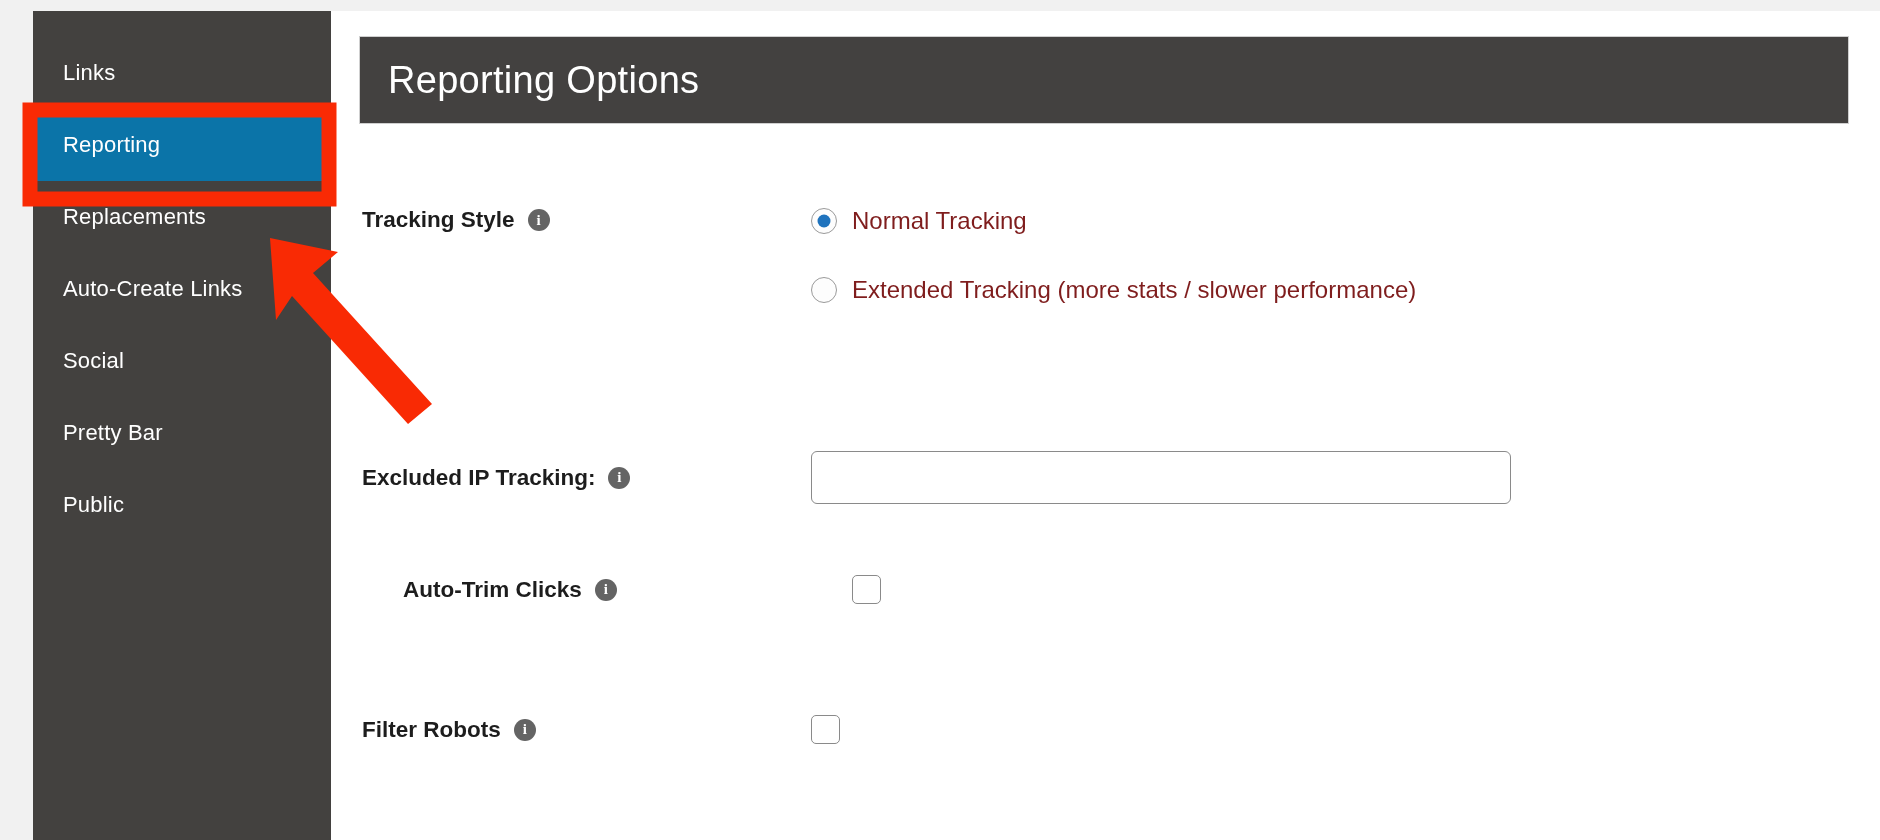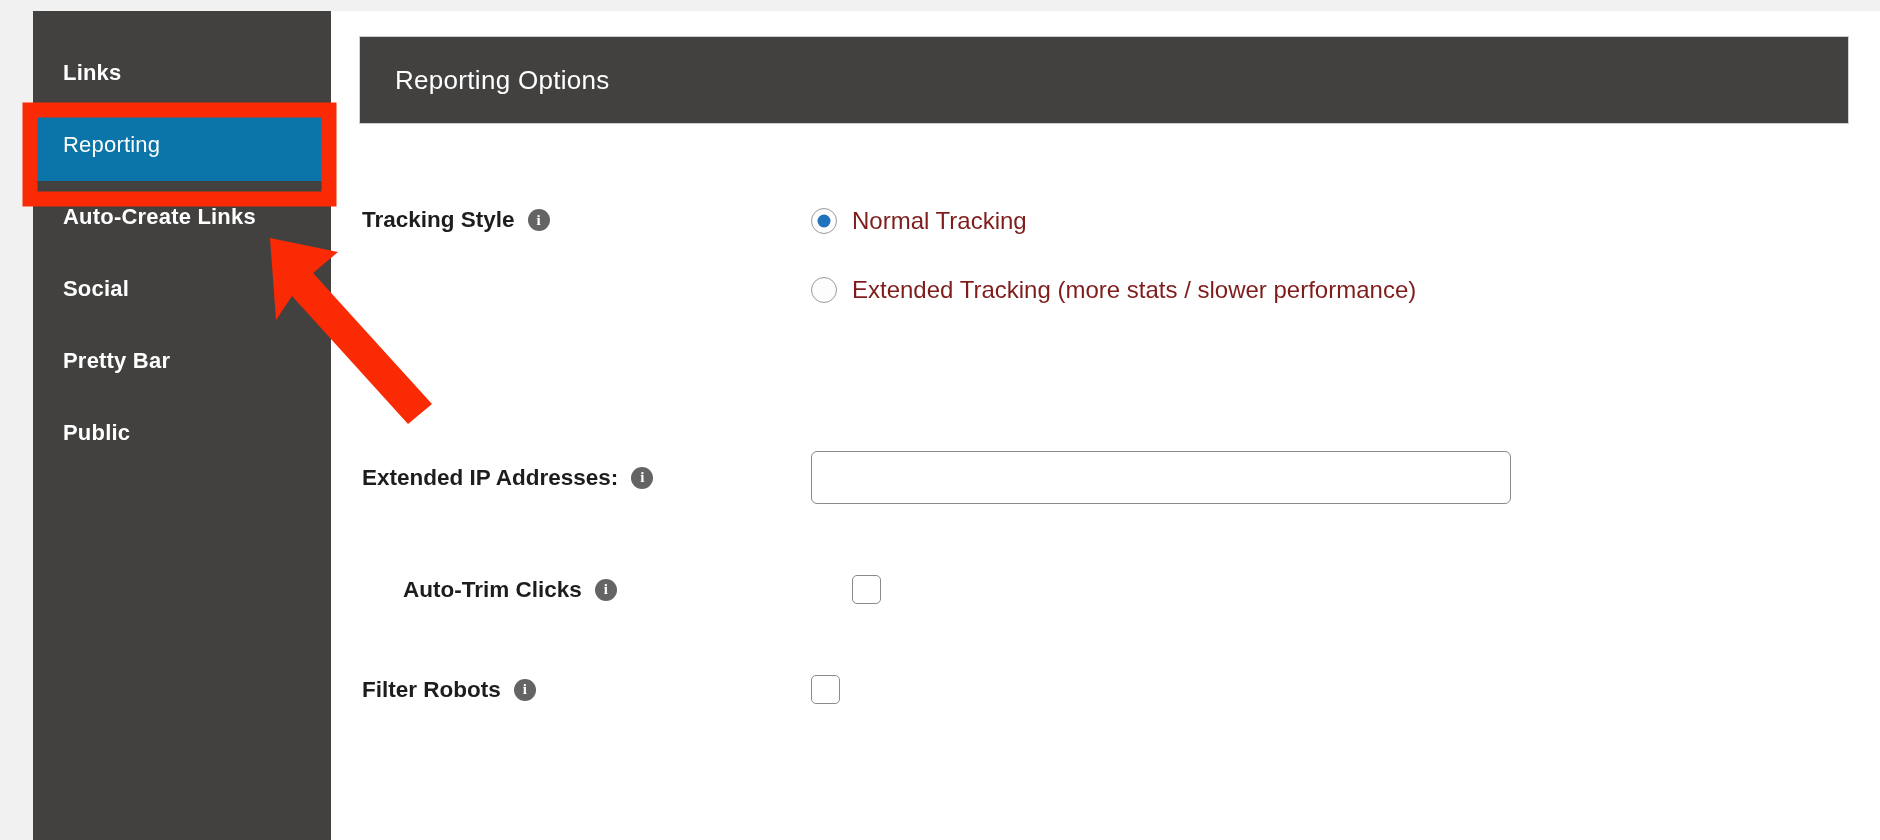--- a/index.html
+++ b/index.html
@@ -29,21 +29,21 @@
     background: #43413f;
   }
 
   .nav-item {
     height: 72px;
     display: flex;
     align-items: center;
     padding-left: 30px;
     color: #ffffff;
     font-size: 22px;
-    font-weight: 700;
+    font-weight: 400;
     letter-spacing: 0.2px;
     white-space: nowrap;
     cursor: pointer;
   }
   .nav-item.active {
     background: #0b74a8;
     font-weight: normal;
   }
 
   
@@ -66,24 +66,23 @@
     width: 1490px;
     height: 88px;
     background: #434140;
     border: 1px solid #cfcfcf;
     display: flex;
     align-items: center;
     padding-left: 28px;
   }
   #page-header .title {
     color: #ffffff;
-    font-size: 26px;
+    font-size: 38px;
     font-weight: 400;
     letter-spacing: 0.3px;
-    margin-left: 7px;
   }
 
   
   .form-row {
     position: absolute;
     left: 0;
     width: 100%;
     display: flex;
     align-items: flex-start;
   }
@@ -195,20 +194,23 @@
     <div class="nav-spacer-top"></div>
 
     <div class="nav-item">
       <span>Links</span>
     </div>
 
     <div class="nav-item active">
       <span>Reporting</span>
     </div>
 
+    <div class="nav-item">
+      <span>Replacements</span>
+    </div>
 
     <div class="nav-item">
       <span>Auto-Create Links</span>
     </div>
 
     <div class="nav-item">
       <span>Social</span>
     </div>
 
     <div class="nav-item">
@@ -242,39 +244,39 @@
           <span class="radio"></span>
           <span>Extended Tracking (more stats / slower performance)</span>
         </label>
 
 
       </div>
     </div>
 
     <div class="form-row" style="top:440px; align-items:center;">
       <div class="row-label">
-        <span>Extended IP Addresses:</span>
+        <span>Excluded IP Tracking:</span>
         <span class="info-icon">i</span>
       </div>
       <div class="row-control">
         <input class="text-input" type="text" placeholder="" style="">
       </div>
     </div>
 
     <div class="form-row" style="top:564px; align-items:center;padding-left:41px;">
       <div class="row-label">
         <span>Auto-Trim Clicks</span>
         <span class="info-icon">i</span>
       </div>
       <div class="row-control">
         <div class="checkbox"></div>
       </div>
     </div>
 
-    <div class="form-row" style="top:664px; align-items:center;">
+    <div class="form-row" style="top:704px; align-items:center;">
       <div class="row-label">
         <span>Filter Robots</span>
         <span class="info-icon">i</span>
       </div>
       <div class="row-control">
         <div class="checkbox"></div>
       </div>
     </div>
 
   </main>

